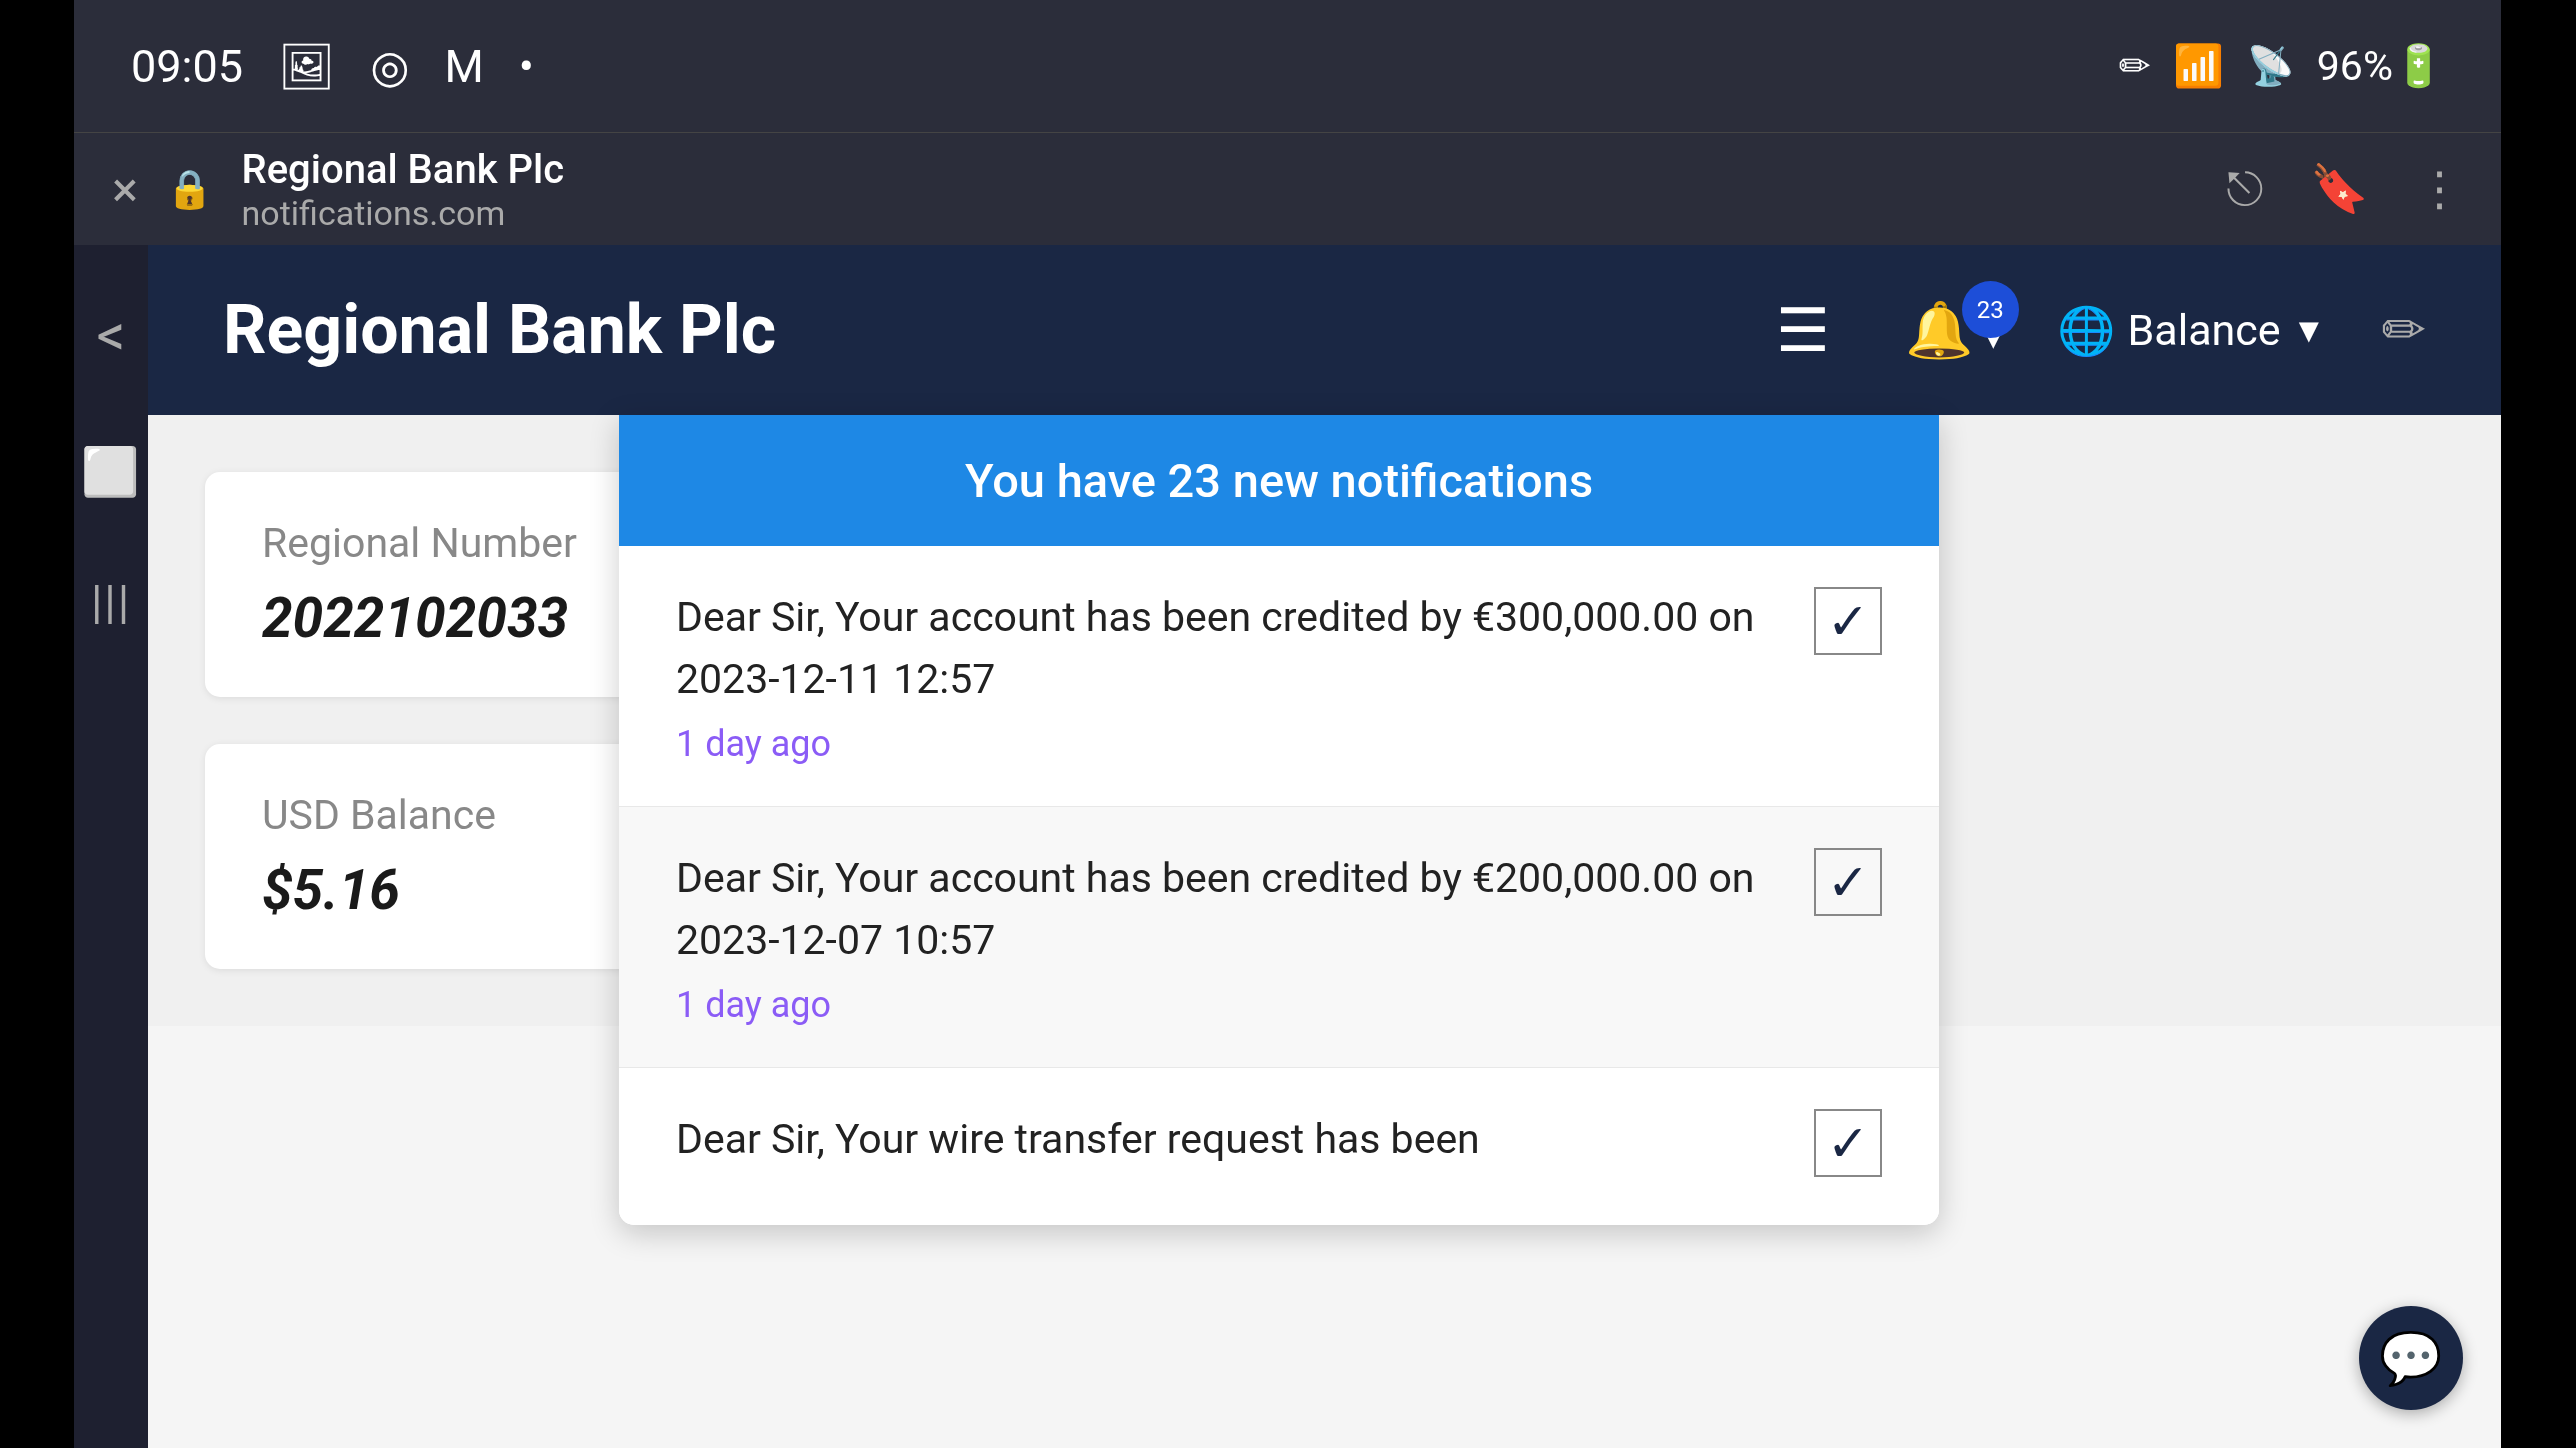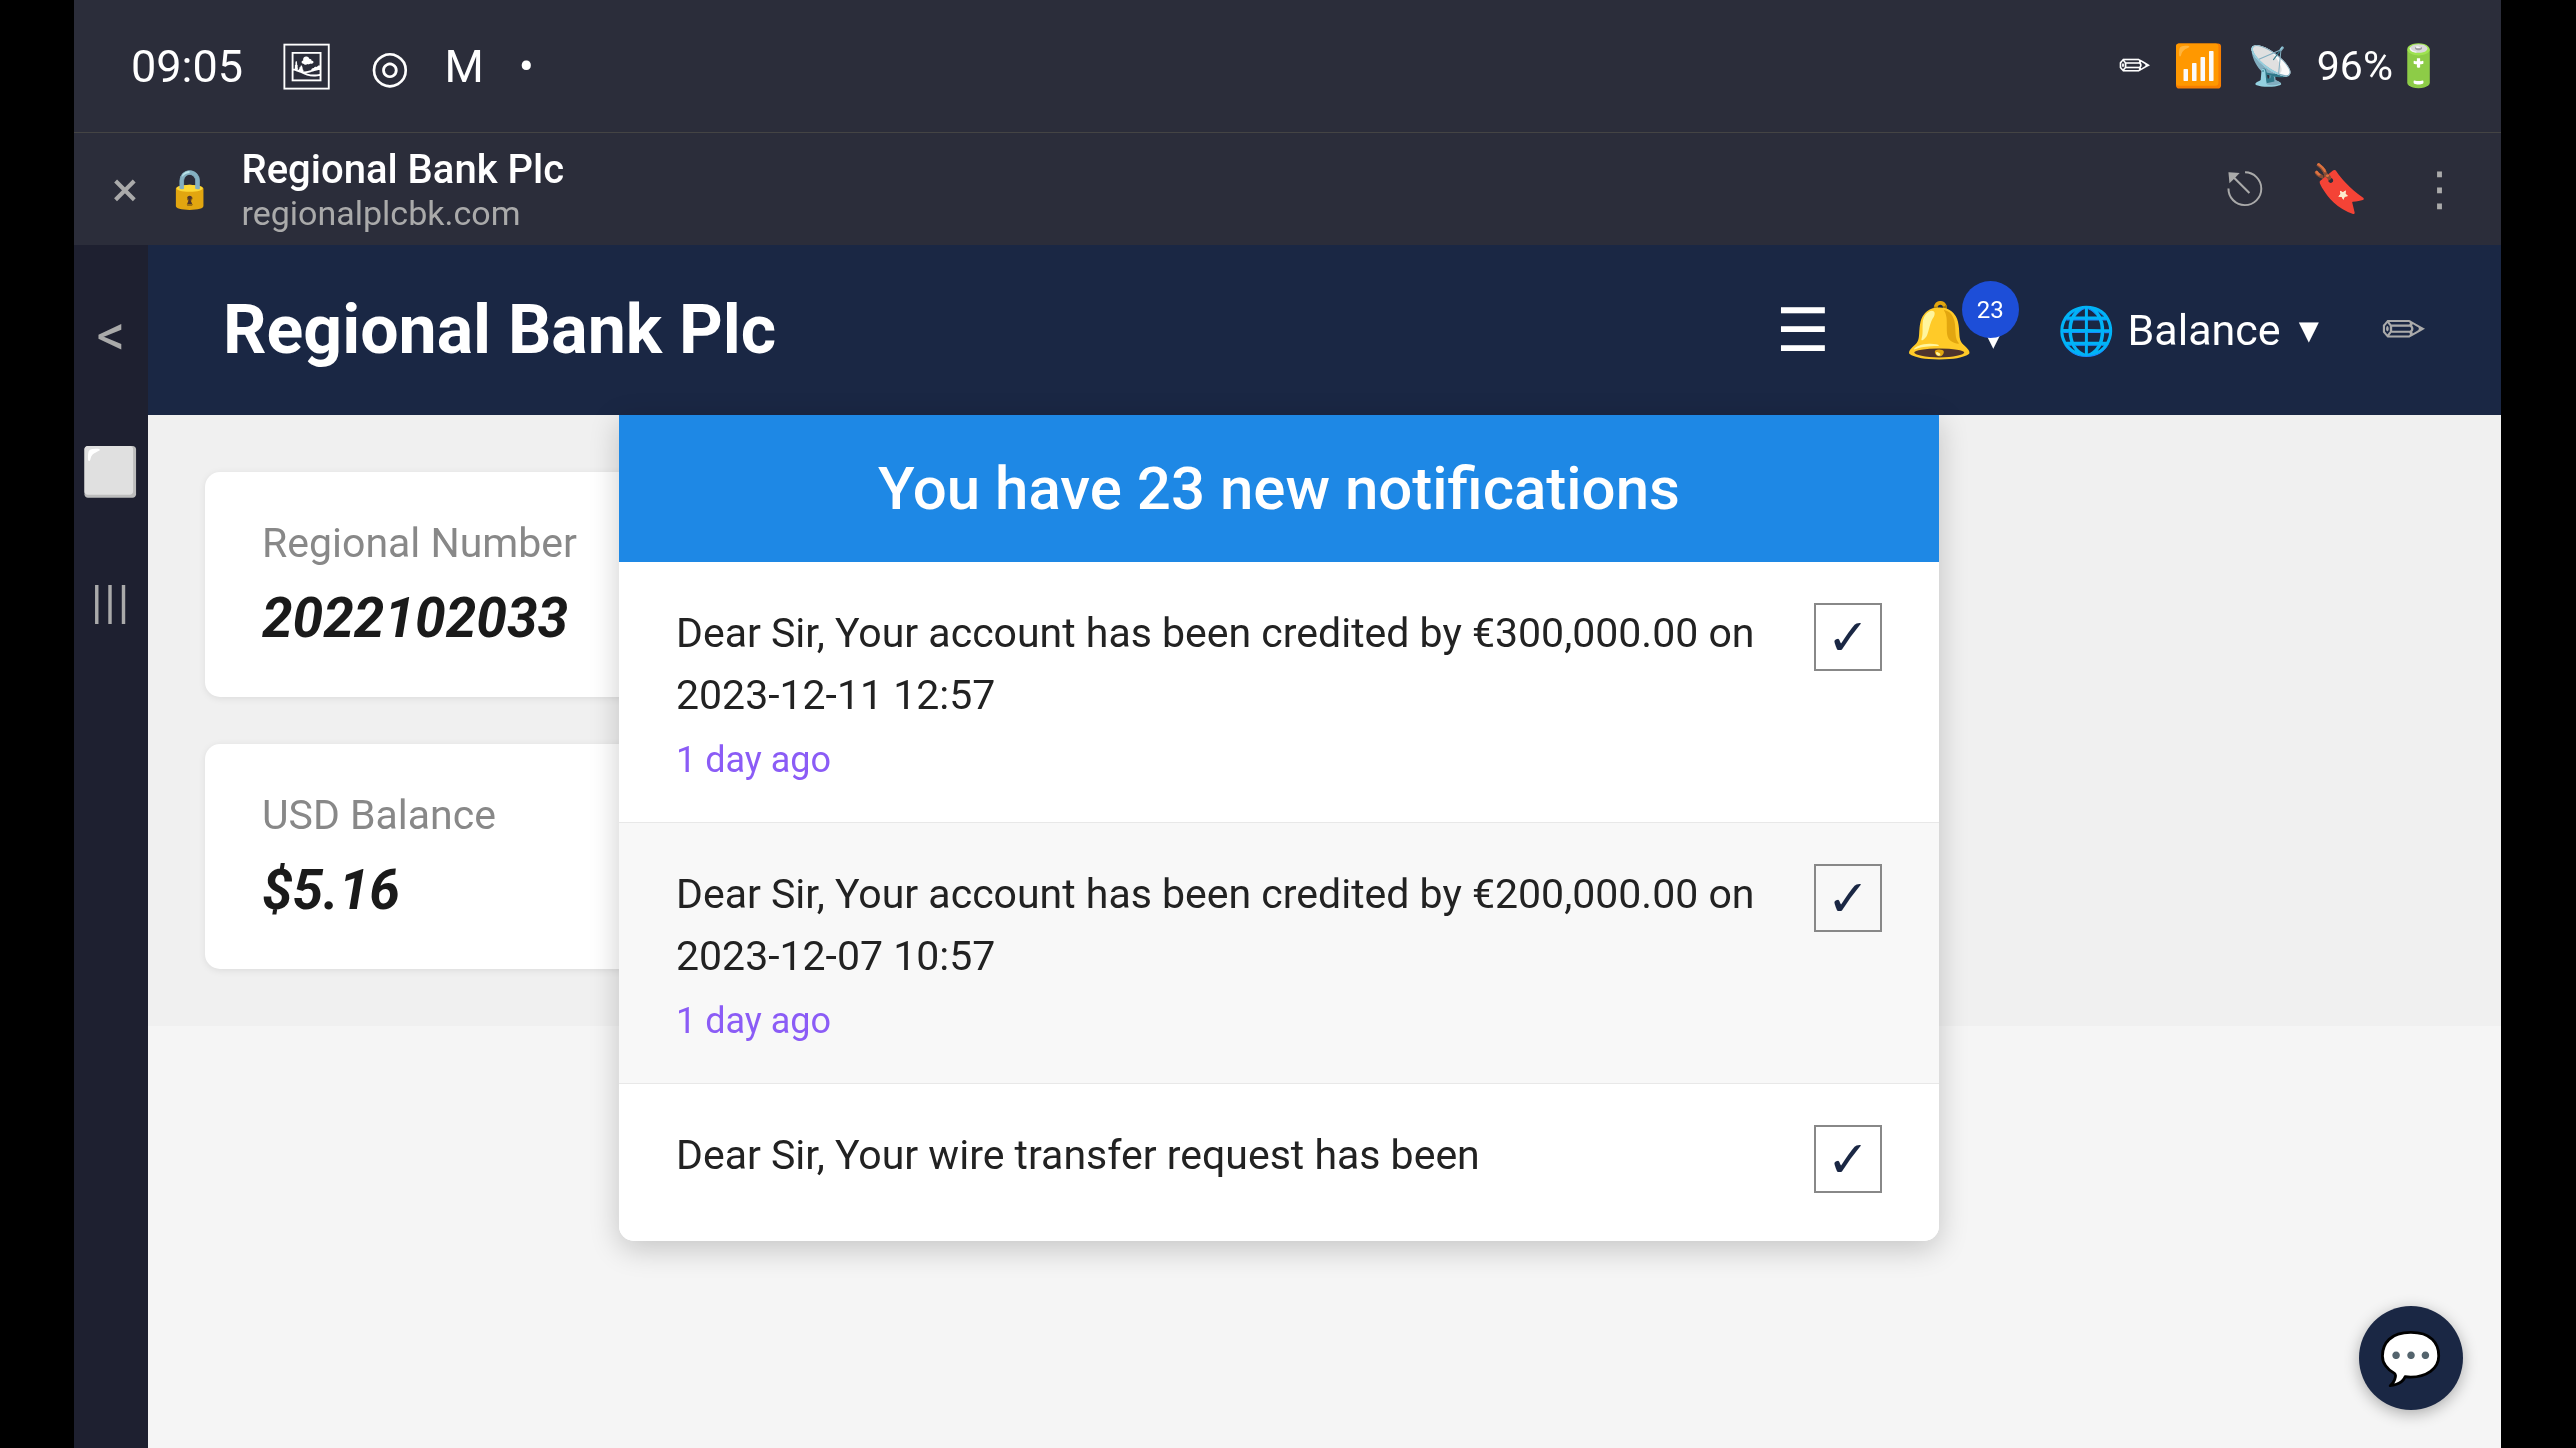--- a/index.html
+++ b/index.html
@@ -260,21 +260,21 @@
     }
 
     .notification-header {
       background: #1e88e5;
       padding: 38px 57px;
       text-align: center;
     }
 
     .notification-header-text {
       color: #fff;
-      font-size: 60px;
+      font-size: 47px;
       font-weight: 500;
     }
 
     .notification-item {
       padding: 41px 57px;
       border-bottom: 0.9px solid #e8e8e8;
       display: flex;
       align-items: flex-start;
       justify-content: space-between;
       background: #fff;
@@ -356,21 +356,21 @@
         <span>96%</span>🔋
       </span>
     </div>
   </div>
 
   <div class="browser-bar">
     <span class="close-btn">×</span>
     <span class="lock-icon">🔒</span>
     <div class="site-info">
       <span class="site-name">Regional Bank Plc</span>
-      <span class="site-url">regionalplcbk.com</span>
+      <span class="site-url">notifications.com</span>
     </div>
     <div class="browser-actions">
       <span>⎋</span>
       <span>🔖</span>
       <span>⋮</span>
     </div>
   </div>
 
   <div class="nav-area">
     <span class="nav-back">&lt;</span>

